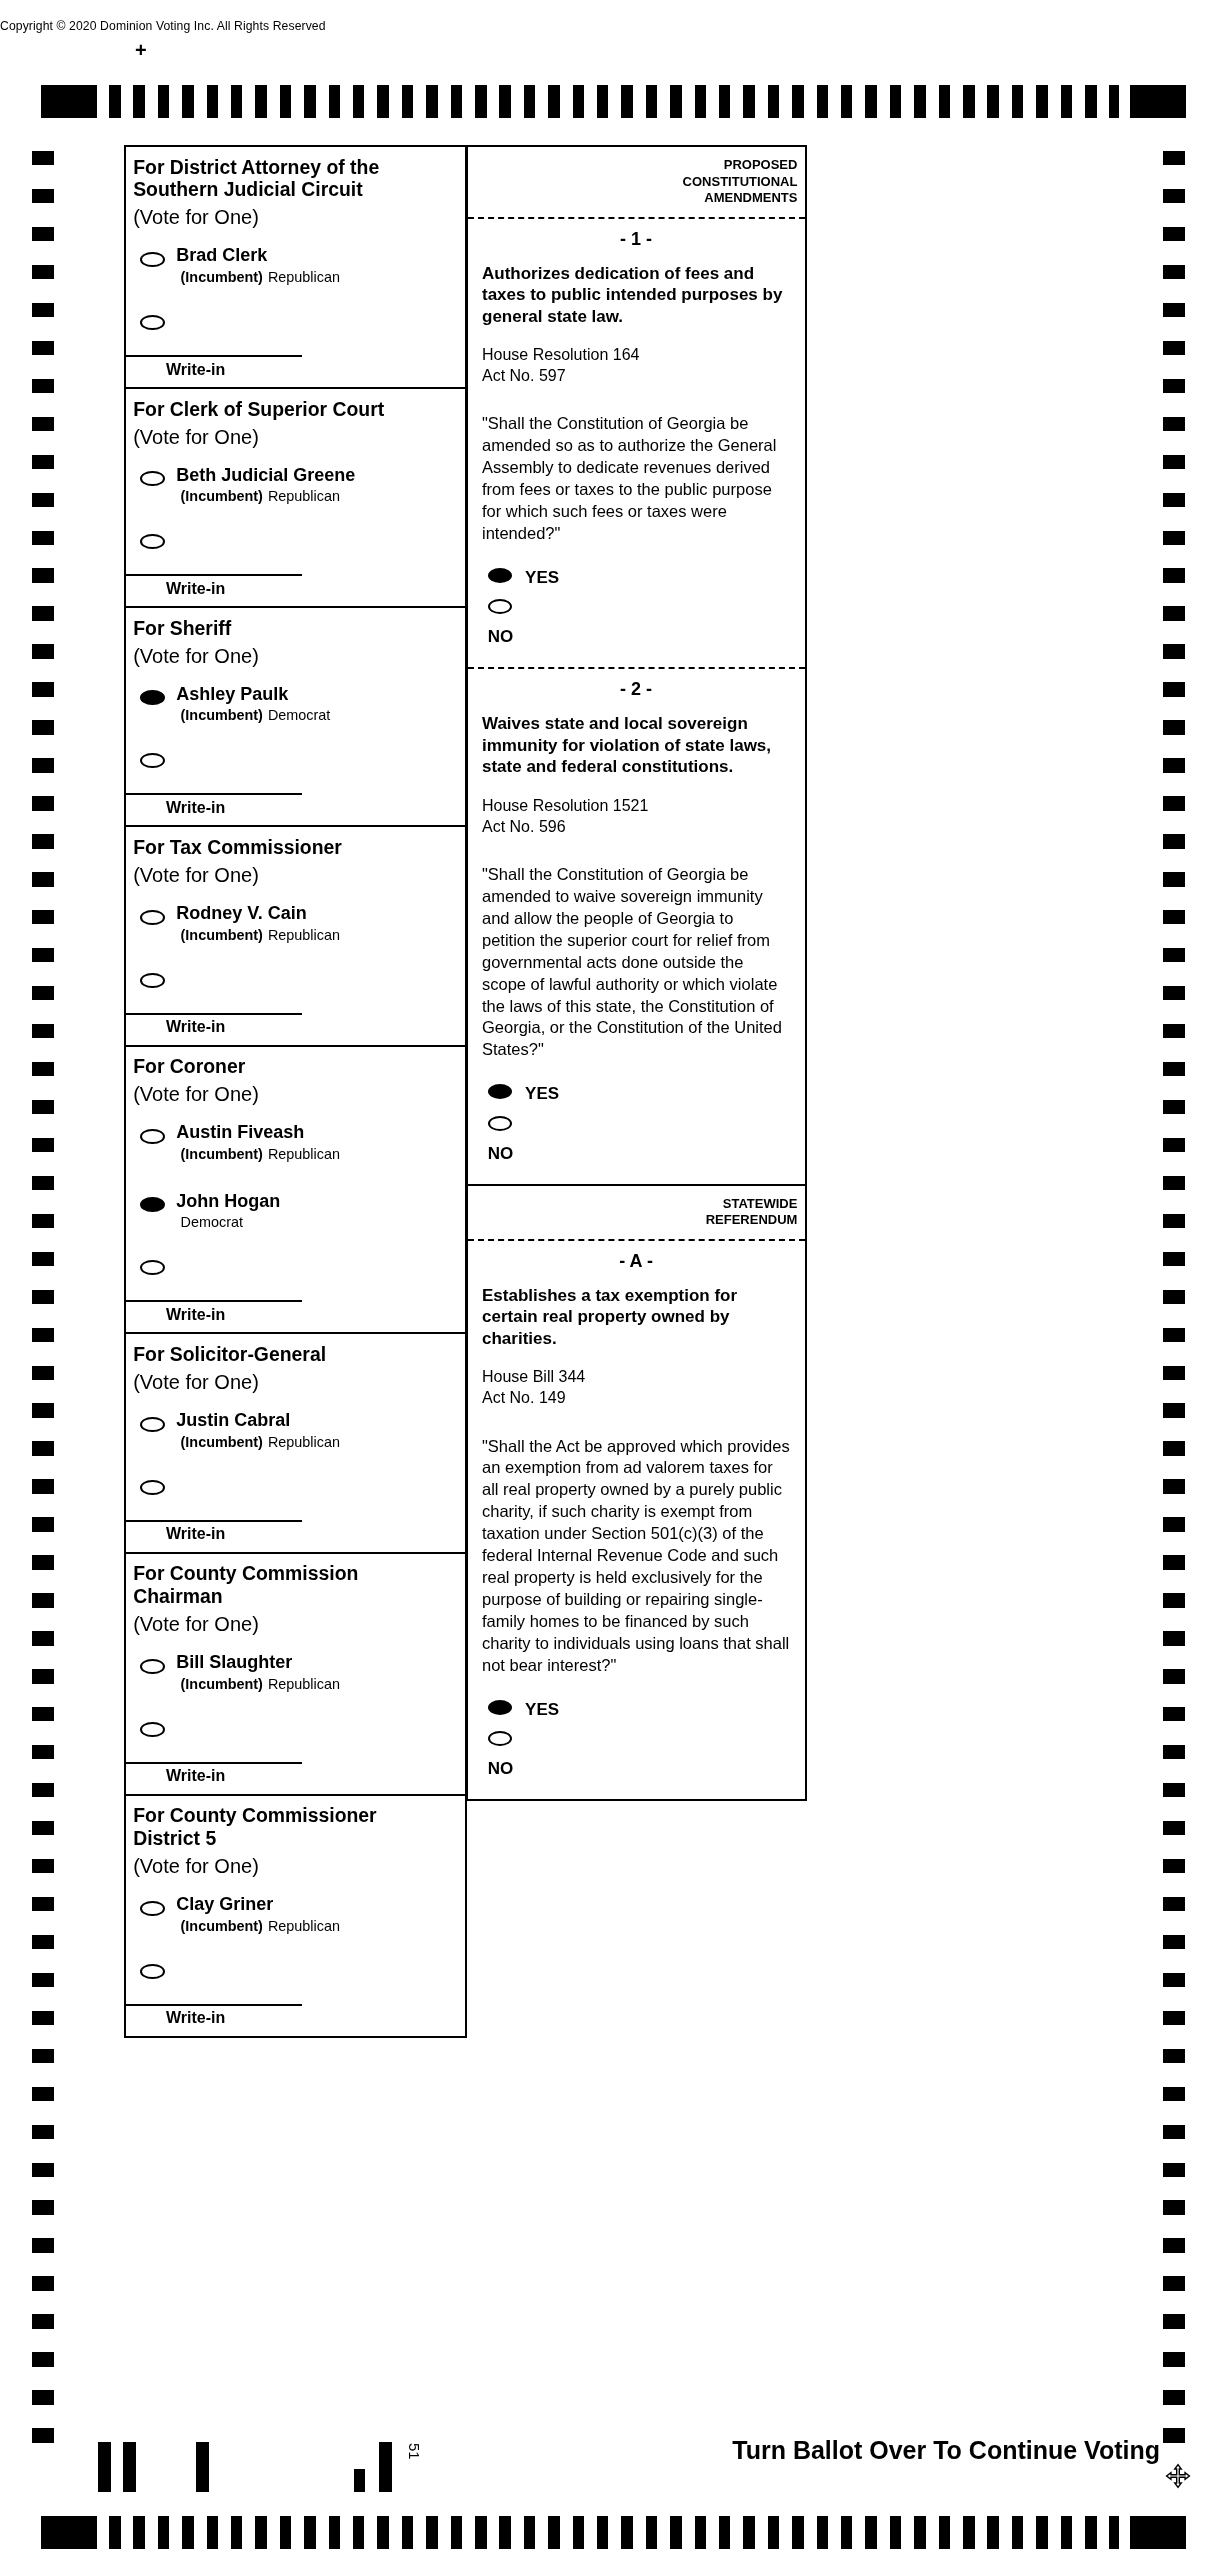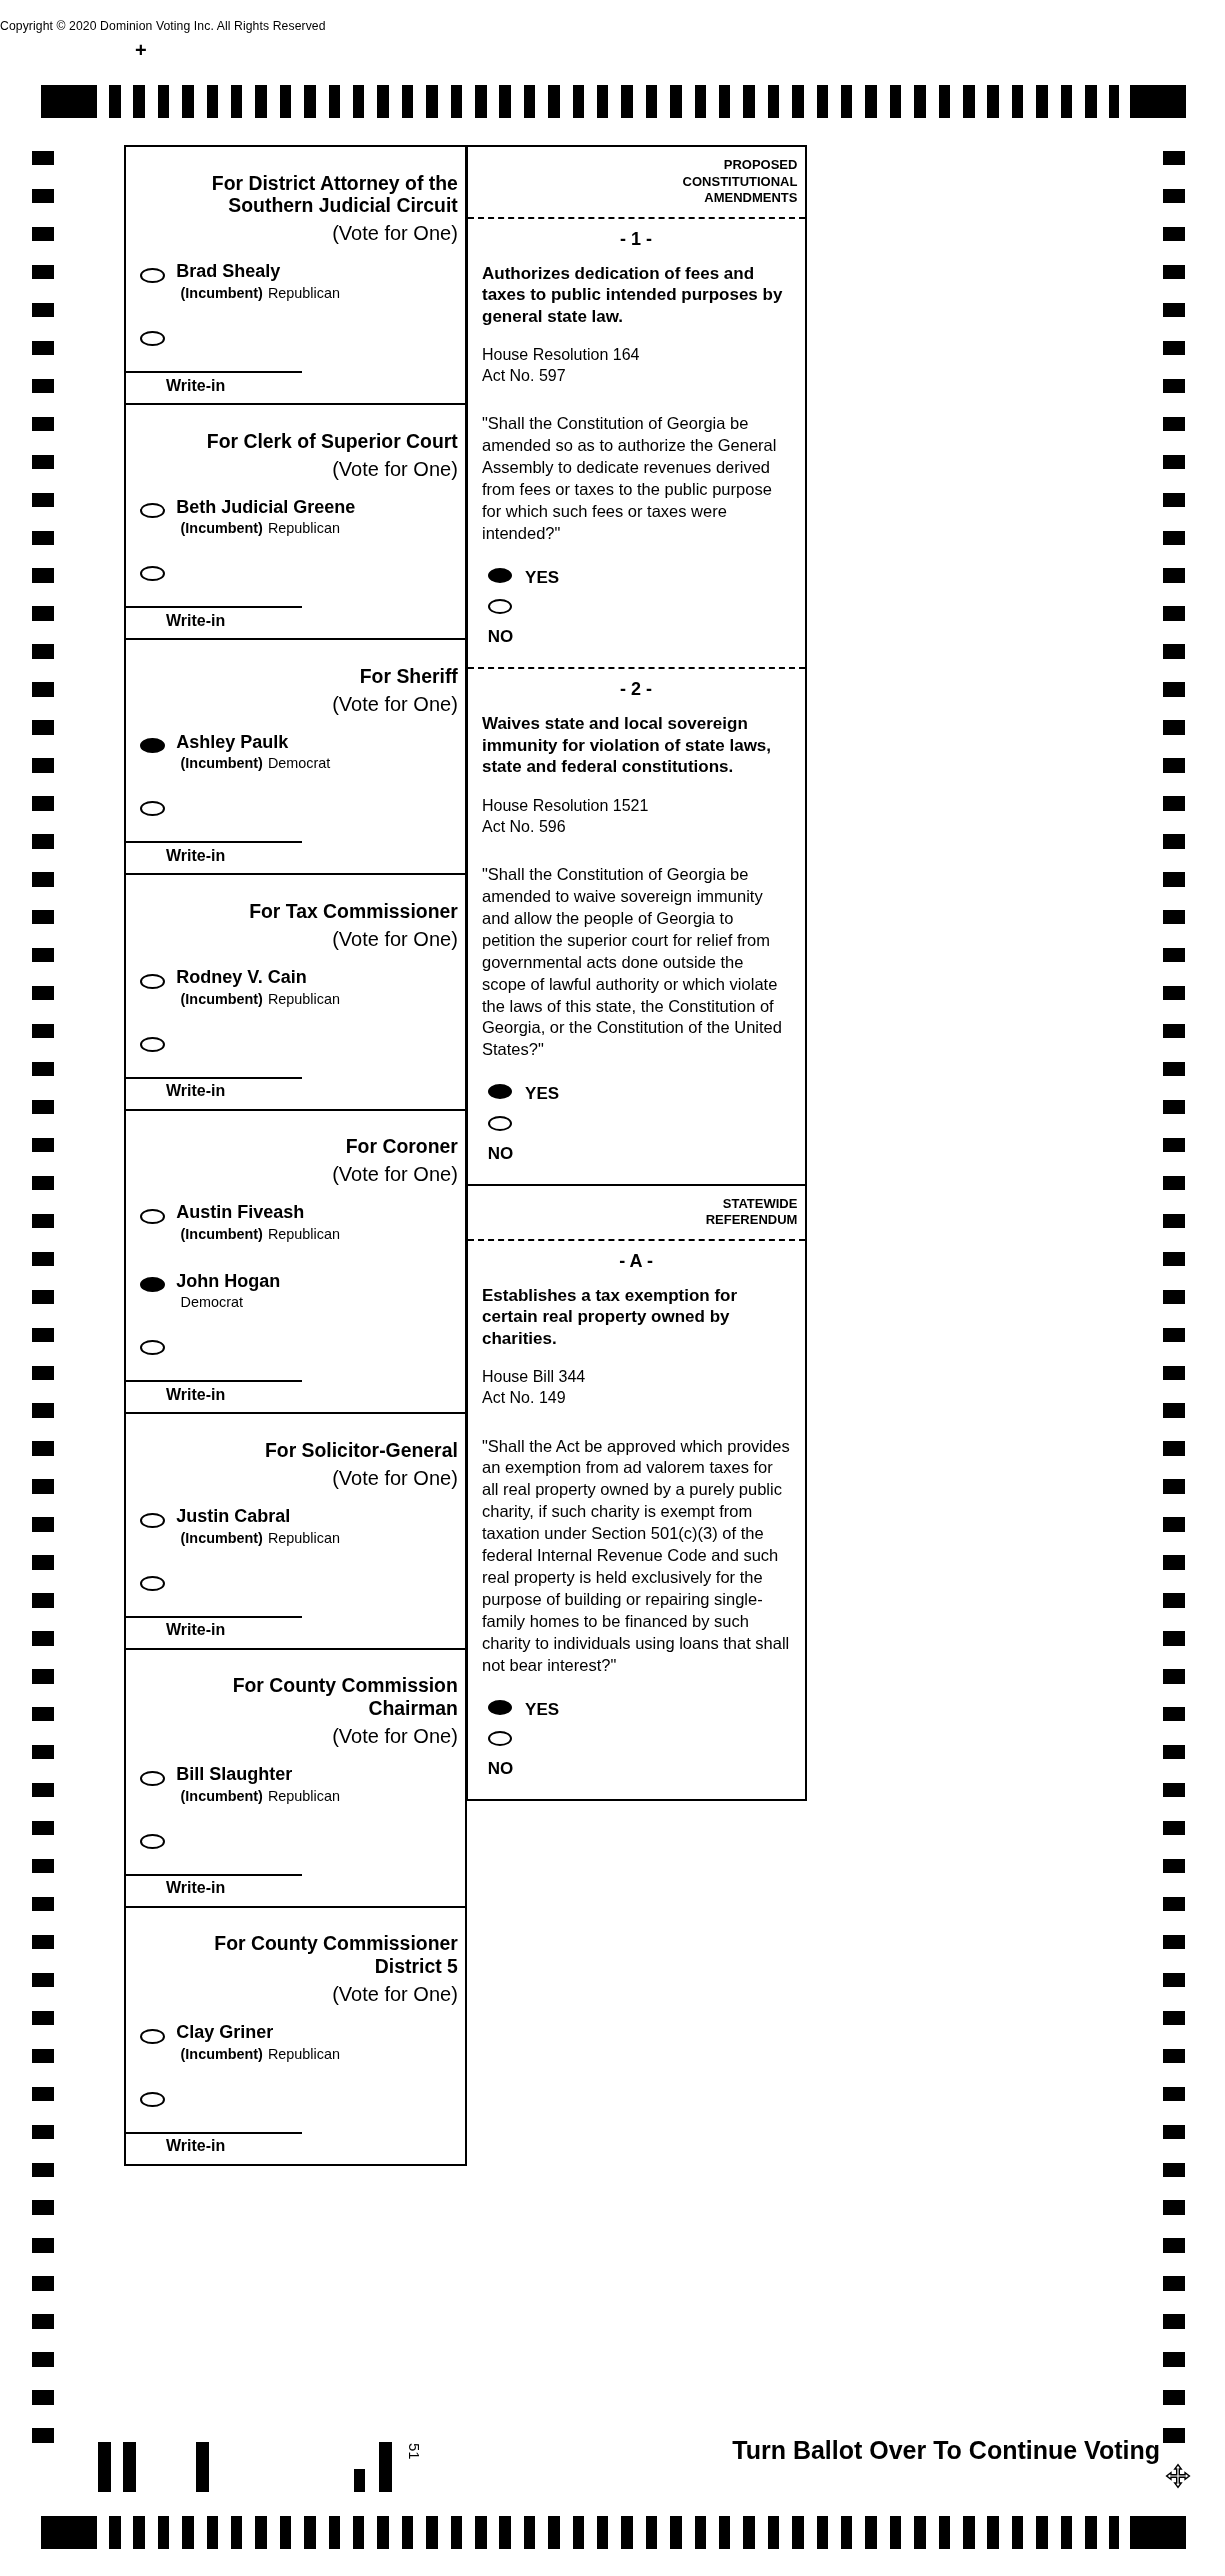--- a/index.html
+++ b/index.html
@@ -26,21 +26,21 @@
   .side-mark { width:21.6px; height:14.4px; background:#000; }
 
   
   .columns { position:absolute; top:145px; left:124px; display:flex; align-items:flex-start; }
   .contest-col { width:343px; }
   .measure-col { width:341px; border:2.2px solid #000; margin-left:-1.4px; }
 
   
   .contest { border:2.2px solid #000; margin-top:-2.2px; padding-bottom:8.6px; background:#fff; }
   .contest:first-child { margin-top:0; }
-  .contest-header { text-align:right; padding:8.6px 7.2px 0; margin-bottom:17px;margin-top:16px; }
+  .contest-header { text-align:left; padding:8.6px 7.2px 0; margin-bottom:17px; }
   .contest-title { font-size:19.4px; font-weight:bold; line-height:1.18; white-space:pre-line; }
   .contest-instruction { font-size:20px; margin-top:5px; font-weight:normal; }
   .candidate-row { display:flex; padding-left:14.4px; margin-bottom:30px; }
   .candidate-row .oval { margin-top:5.7px; }
   .oval { width:24.4px; height:15px; border:2.2px solid #000; border-radius:50%; flex:0 0 auto; display:inline-block; background:#fff; }
   .oval.filled { background:#000; }
   .candidate-text { margin-left:11.5px; }
   .candidate-name { font-size:18px; font-weight:bold; line-height:1.1; }
   .candidate-detail { font-size:14.4px; margin-top:2.9px; margin-left:4.3px; }
   .candidate-detail .qualifier { font-weight:bold; margin-right:5px; }
@@ -215,21 +215,21 @@
       <section class="contest">
     <header class="contest-header">
       <h2 class="contest-title">For District Attorney of the
 Southern Judicial Circuit</h2>
       <div class="contest-instruction">(Vote for One)</div>
     </header>
     <div class="candidates">
           <div class="candidate-row">
     <span class="oval"></span>
     <div class="candidate-text">
-      <div class="candidate-name">Brad Shealy</div>
+      <div class="candidate-name">Brad Clerk</div>
       <div class="candidate-detail">
         <span class="qualifier">(Incumbent)</span><span class="party">Republican</span>
       </div>
     </div>
   </div>
         </div>
     <div class="blank-row">
       <span class="oval"></span>
     </div>
     <div class="write-in">

